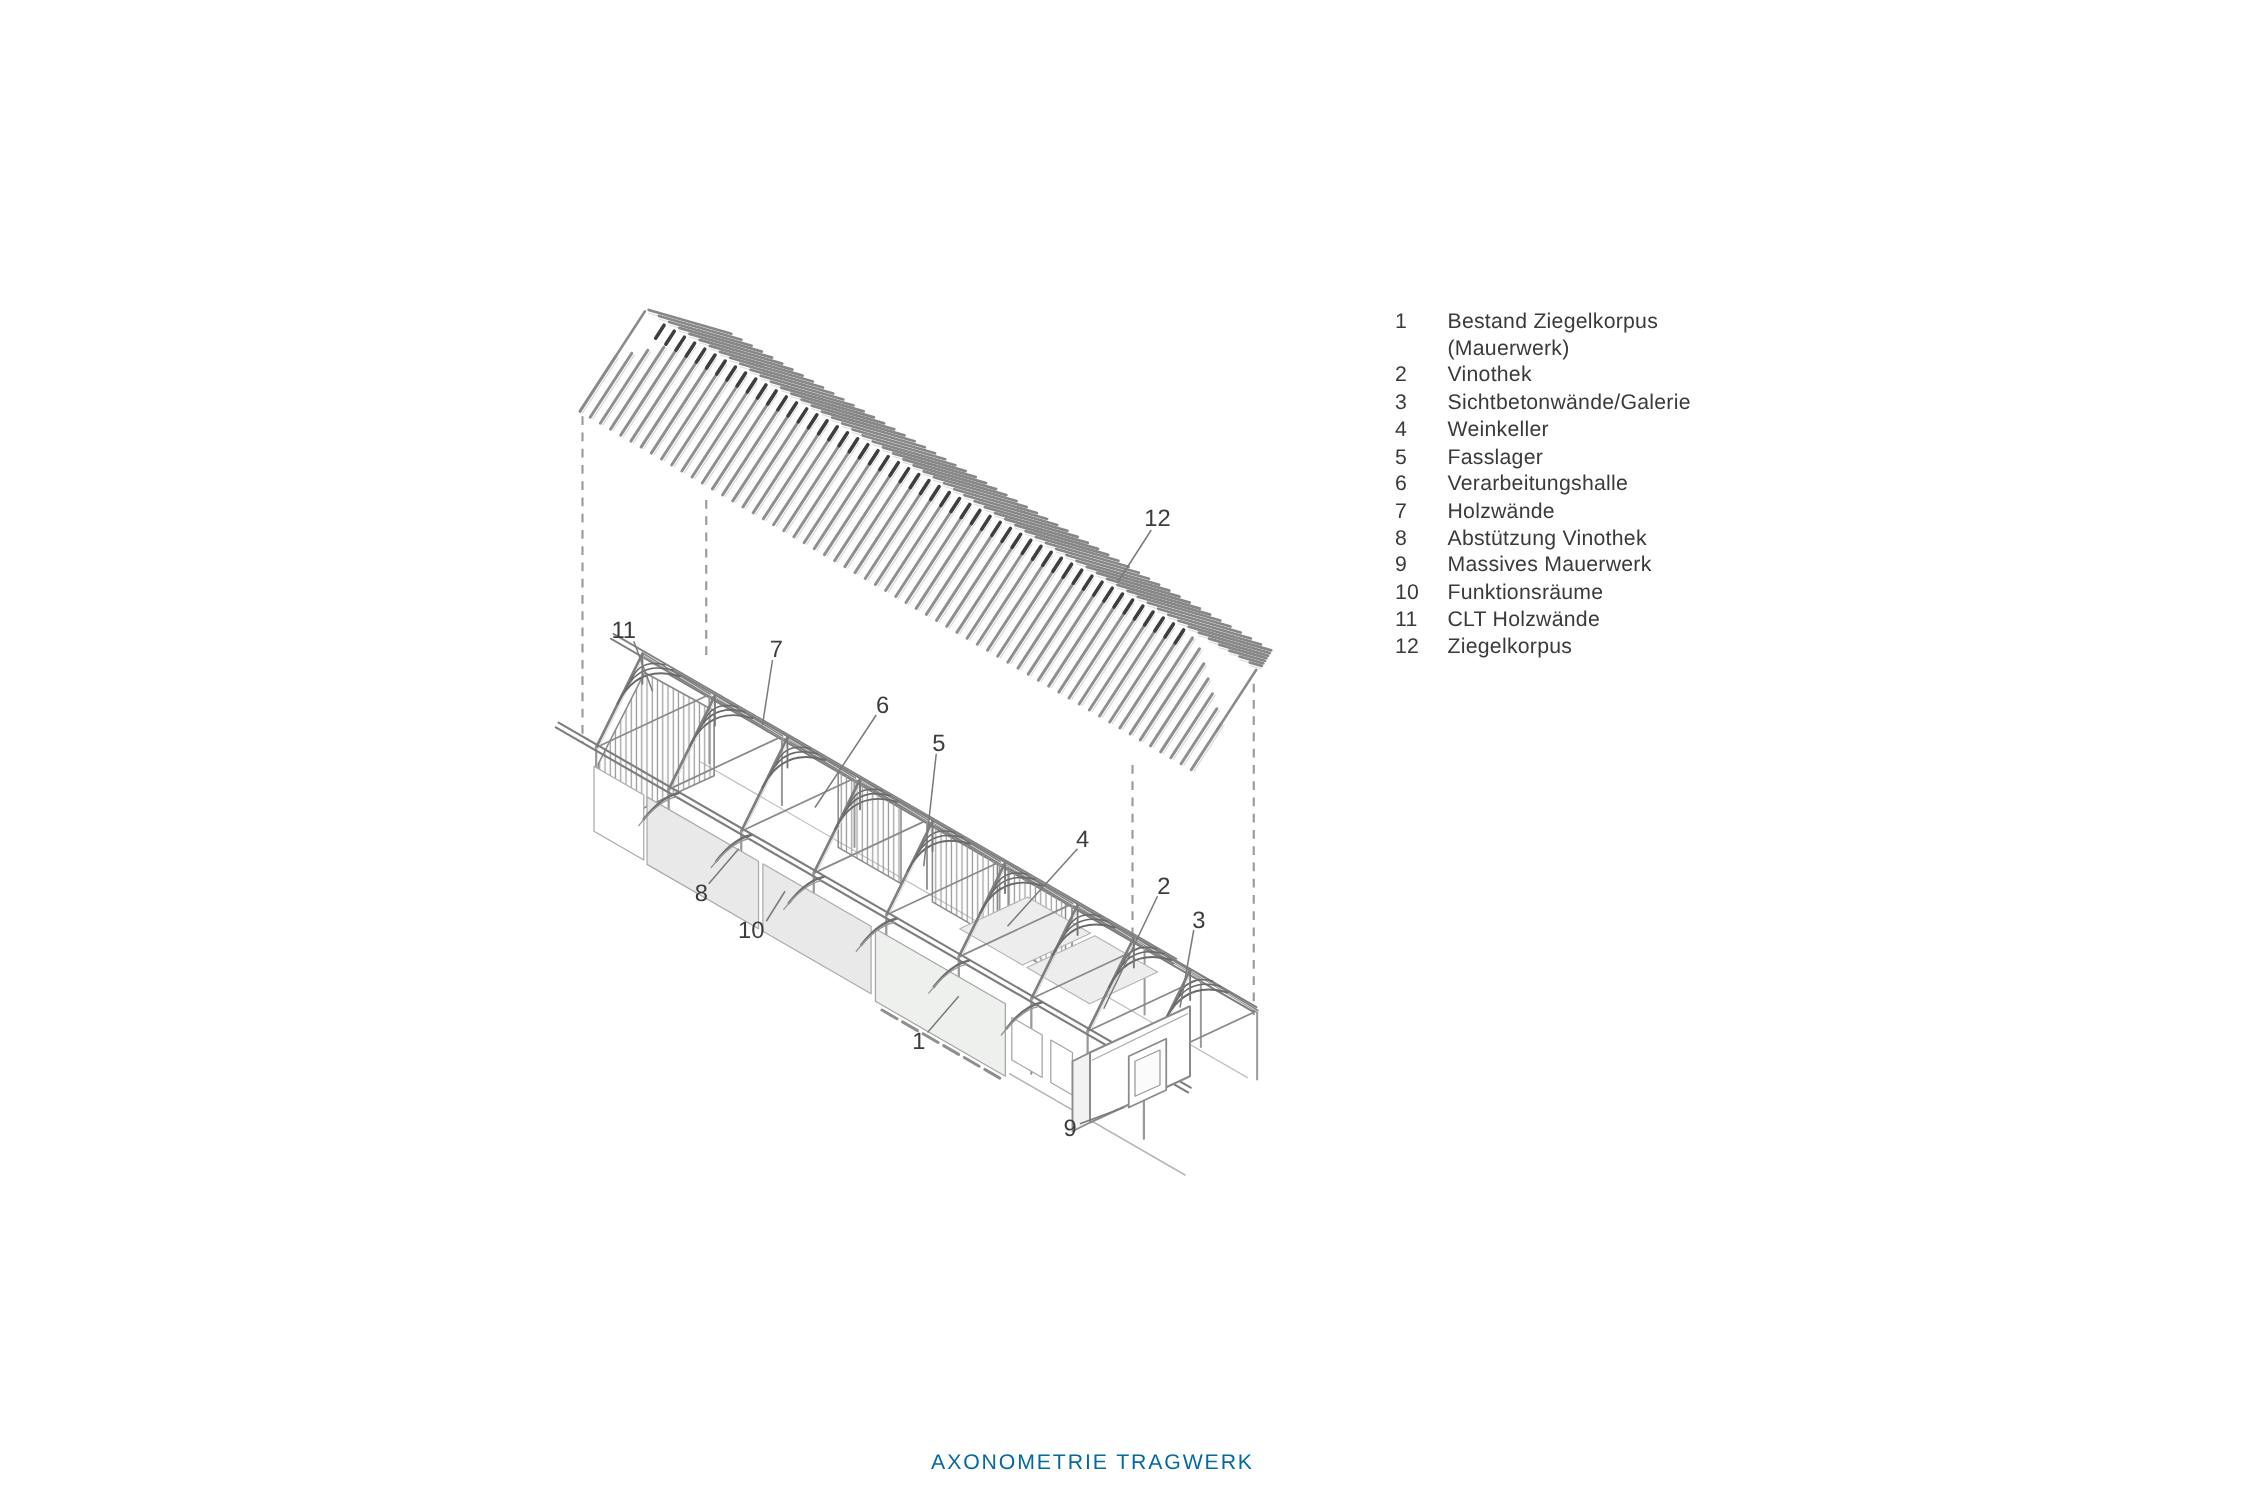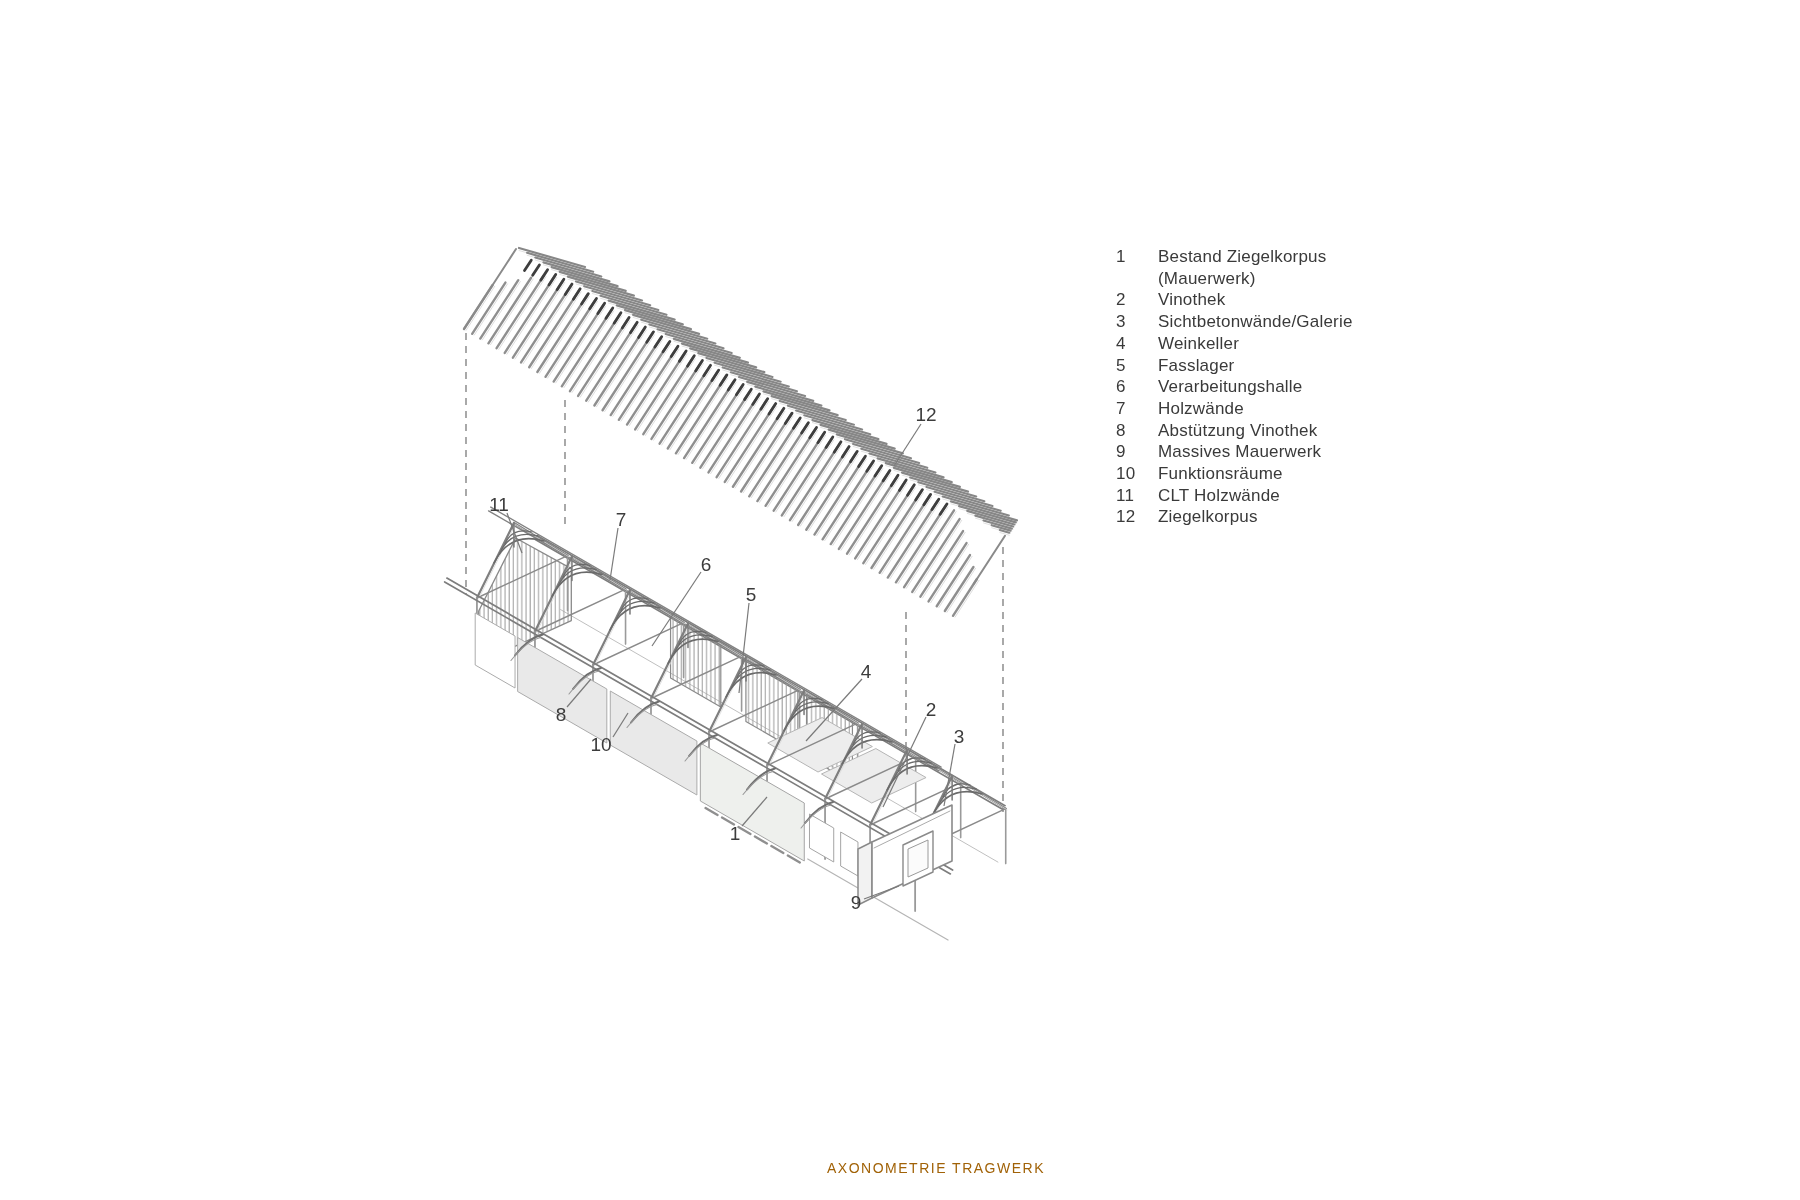--- a/index.html
+++ b/index.html
@@ -7,22 +7,22 @@
               font-family:"Liberation Sans", sans-serif; position:relative; }
   .page { position:absolute; inset:0; width:1800px; height:1200px; background:#fff; }
   svg.drawing { position:absolute; left:0; top:0; width:1800px; height:1200px; }
   .legend { position:absolute; left:1116px; top:246px; width:420px;
             font-size:17px; line-height:21.7px; color:#3a3a3a; letter-spacing:0.2px; }
   .lrow { display:flex; }
   .lnum { width:42px; flex:0 0 42px; }
   .llabel { flex:1; }
   .llabel span { display:block; }
   .llabel span:empty { display:none; }
-  .title { position:absolute; left:936px; top:1160px; transform:translateX(-50%);
-           font-size:14px; letter-spacing:1.5px; color:#a16207; white-space:nowrap; }
+  .title { position:absolute; left:874px; top:1160px; transform:translateX(-50%);
+           font-size:17px; letter-spacing:1.5px; color:#0369a1; white-space:nowrap; }
 </style>
 </head>
 <body>
 
 <div class="page">
 
   <svg class="drawing" viewBox="0 0 1800 1200" xmlns="http://www.w3.org/2000/svg">
     <defs>
       <pattern id="hatchV" width="4.2" height="10" patternUnits="userSpaceOnUse">
         <line x1="1" y1="0" x2="1" y2="10" stroke="#9a9a9a" stroke-width="1"></line>

